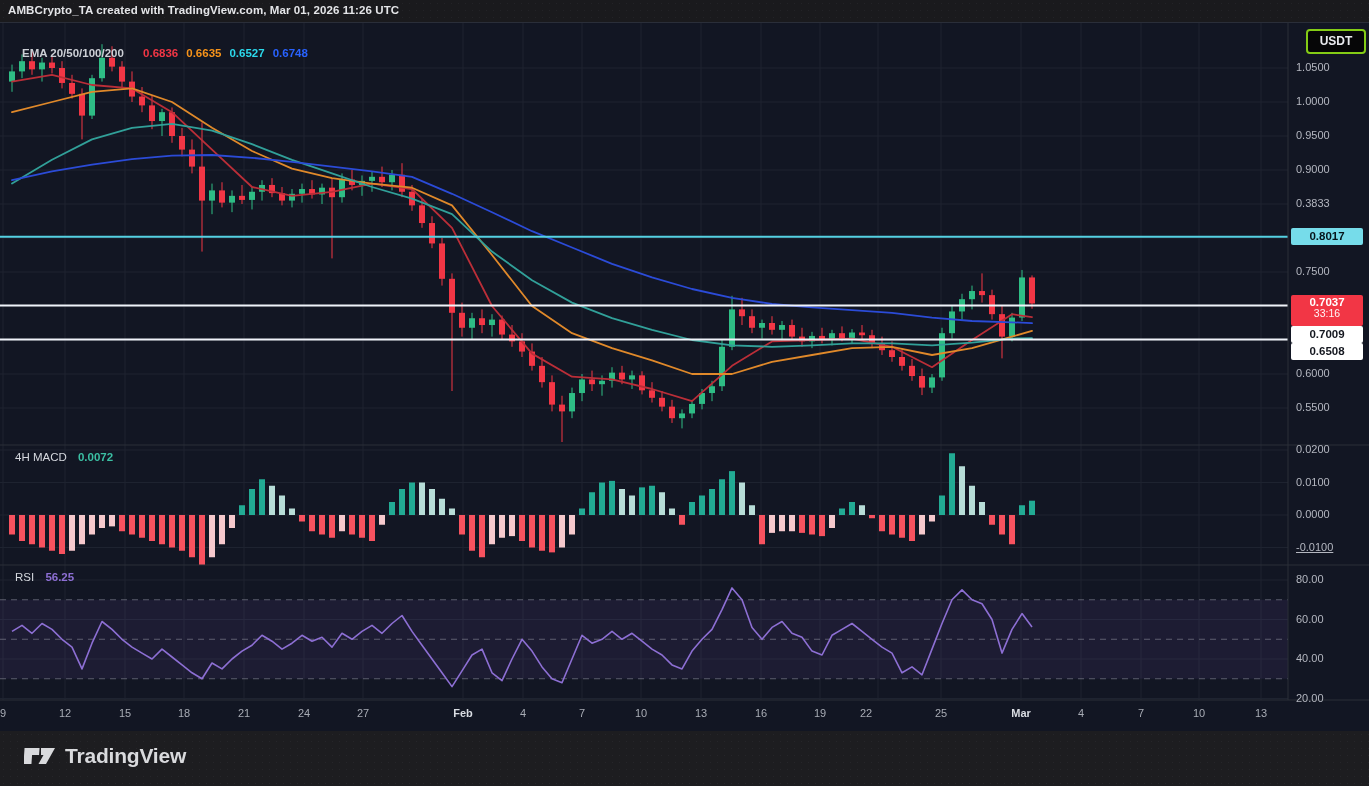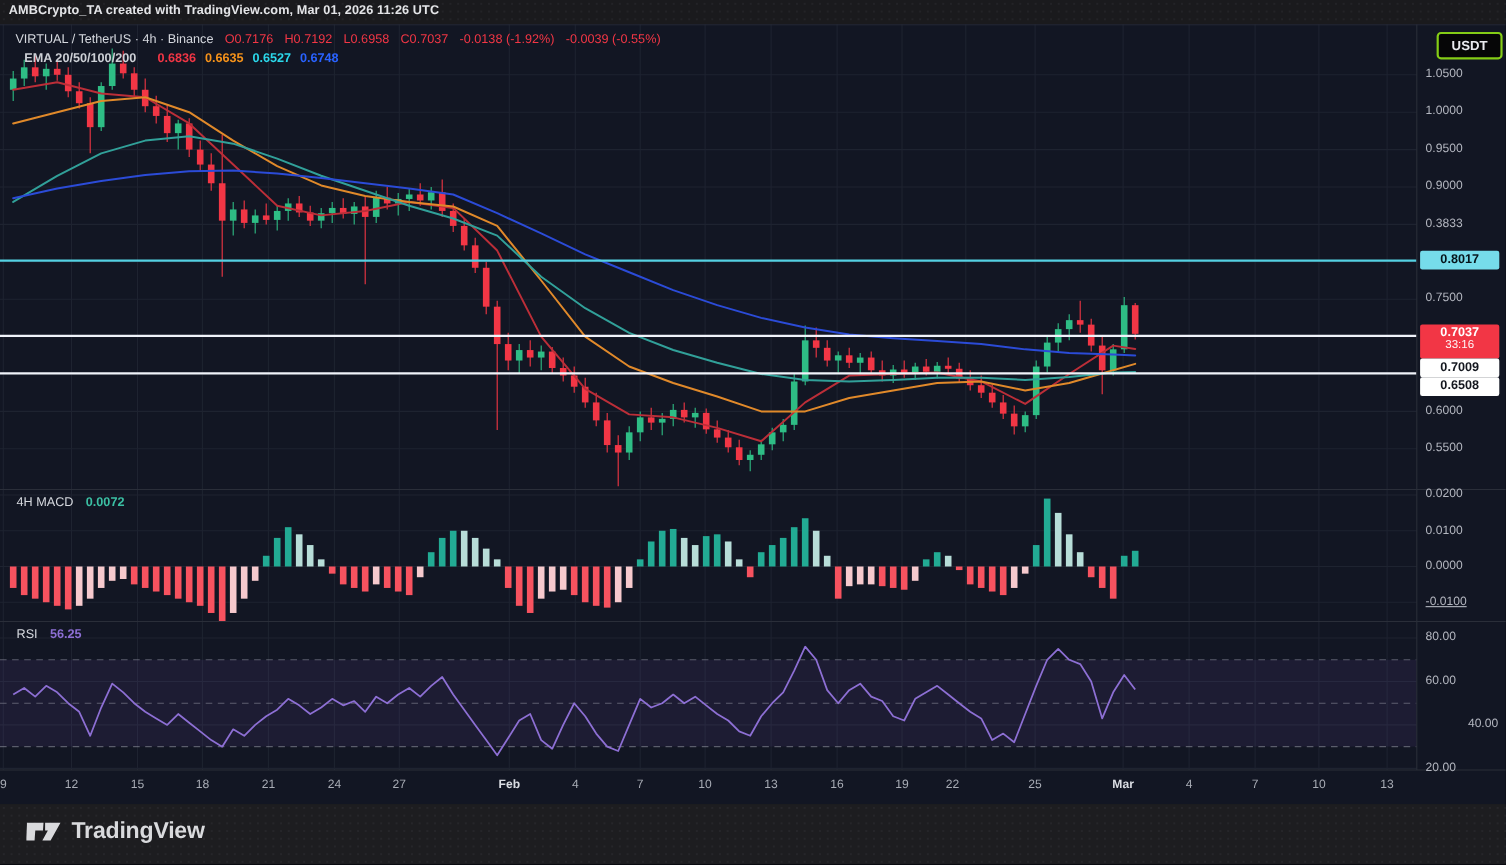--- a/index.html
+++ b/index.html
@@ -430,30 +430,20 @@
           <line x1="0" y1="656.75" x2="1288" y2="656.75" stroke="#9195a0" stroke-width="1" stroke-dasharray="6 5" stroke-opacity="0.55"></line>
           <path d="M12,609.4 L22,603.4 L32,611.3 L42,601.5 L52,607.4 L62,617.3 L72,625.1 L82,646.9 L92,621.2 L102,599.5 L112,607.4 L122,617.3 L132,625.1 L142,631.1 L152,637.0 L162,627.1 L172,635.0 L182,642.9 L192,650.8 L202,656.8 L212,641.0 L222,646.9 L232,637.0 L242,629.1 L252,623.2 L262,613.3 L272,619.2 L282,627.1 L292,621.2 L302,613.3 L312,619.2 L322,615.3 L332,625.1 L342,611.3 L352,617.3 L362,609.4 L372,603.4 L382,611.3 L392,601.5 L402,593.5 L412,609.4 L422,623.2 L432,637.0 L442,650.8 L452,664.6 L462,648.9 L472,633.0 L482,627.1 L492,650.8 L502,658.7 L512,637.0 L522,617.3 L532,629.1 L542,644.9 L552,656.8 L562,660.7 L572,637.0 L582,613.3 L592,621.2 L602,617.3 L612,609.4 L622,617.3 L632,611.3 L642,619.2 L652,627.1 L662,633.0 L672,642.9 L682,646.9 L692,629.1 L702,617.3 L712,607.4 L722,587.6 L732,565.9 L742,577.8 L752,605.4 L762,617.3 L772,605.4 L782,599.5 L792,611.3 L802,615.3 L812,629.1 L822,633.0 L832,613.3 L842,607.4 L852,601.5 L862,609.4 L872,617.3 L882,625.1 L892,631.1 L902,650.8 L912,644.9 L922,652.8 L932,627.1 L942,601.5 L952,577.8 L962,567.9 L972,577.8 L982,581.7 L992,597.5 L1002,631.1 L1012,607.4 L1022,591.6 L1032,604.9 " fill="none" stroke="#8d6fd4" stroke-width="1.6" stroke-linejoin="round"></path>
         </g>
         <line x1="0" y1="0.5" x2="1369" y2="0.5" stroke="#2a2e39" stroke-width="1"></line>
         <line x1="0" y1="423" x2="1369" y2="423" stroke="#2a2e39" stroke-width="1"></line>
         <line x1="0" y1="543" x2="1369" y2="543" stroke="#2a2e39" stroke-width="1"></line>
         <line x1="0" y1="678" x2="1369" y2="678" stroke="#2a2e39" stroke-width="1"></line>
         <line x1="1288" y1="0" x2="1288" y2="678" stroke="#2a2e39" stroke-width="1"></line>
       </svg></div>
 
-  <div id="legend1" class="legend">
-    <span>VIRTUAL / TetherUS</span>
-    <span>· 4h · Binance</span>
-    <span class="red">O0.7176</span>
-    <span class="red">H0.7192</span>
-    <span class="red">L0.6958</span>
-    <span class="red">C0.7037</span>
-    <span class="red">-0.0138 (-1.92%)</span>
-    <span class="red">-0.0039 (-0.55%)</span>
-  </div>
 
   <div id="legend2" class="legend">
     <span>EMA 20/50/100/200</span>
     <span id="ema-vals"><span style="color: rgb(242, 54, 69);">0.6836</span><span style="color: rgb(247, 147, 26);">0.6635</span><span style="color: rgb(43, 217, 236);">0.6527</span><span style="color: rgb(41, 98, 255);">0.6748</span></span>
   </div>
 
   <div class="pane-label" style="left:15px;top:451px;">
     <b>4H MACD</b>
     <span class="val" style="color:#3bbfa3;">0.0072</span>
   </div>
@@ -473,21 +463,21 @@
       <div class="ylab" style="top: 197px;">0.3833</div>
       <div class="ylab" style="top: 265px;">0.7500</div>
       <div class="ylab" style="top: 367px;">0.6000</div>
       <div class="ylab" style="top: 401px;">0.5500</div>
       <div class="ylab" style="top: 443px;">0.0200</div>
       <div class="ylab" style="top: 475.5px;">0.0100</div>
       <div class="ylab" style="top: 508px;">0.0000</div>
       <div class="ylab" style="top: 540.5px; text-decoration: underline;">-0.0100</div>
       <div class="ylab" style="top: 573px;">80.00</div>
       <div class="ylab" style="top: 612.5px;">60.00</div>
-      <div class="ylab" style="top: 652px; text-align: right;">40.00</div>
+      <div class="ylab" style="top: 652px;">40.00</div>
       <div class="ylab" style="top: 691.5px;">20.00</div>
     </div>
   <div id="time-axis-labels">
       <div class="xlab" style="left: 3px;">9</div>
       <div class="xlab" style="left: 65px;">12</div>
       <div class="xlab" style="left: 125px;">15</div>
       <div class="xlab" style="left: 184px;">18</div>
       <div class="xlab" style="left: 244px;">21</div>
       <div class="xlab" style="left: 304px;">24</div>
       <div class="xlab" style="left: 363px;">27</div>

